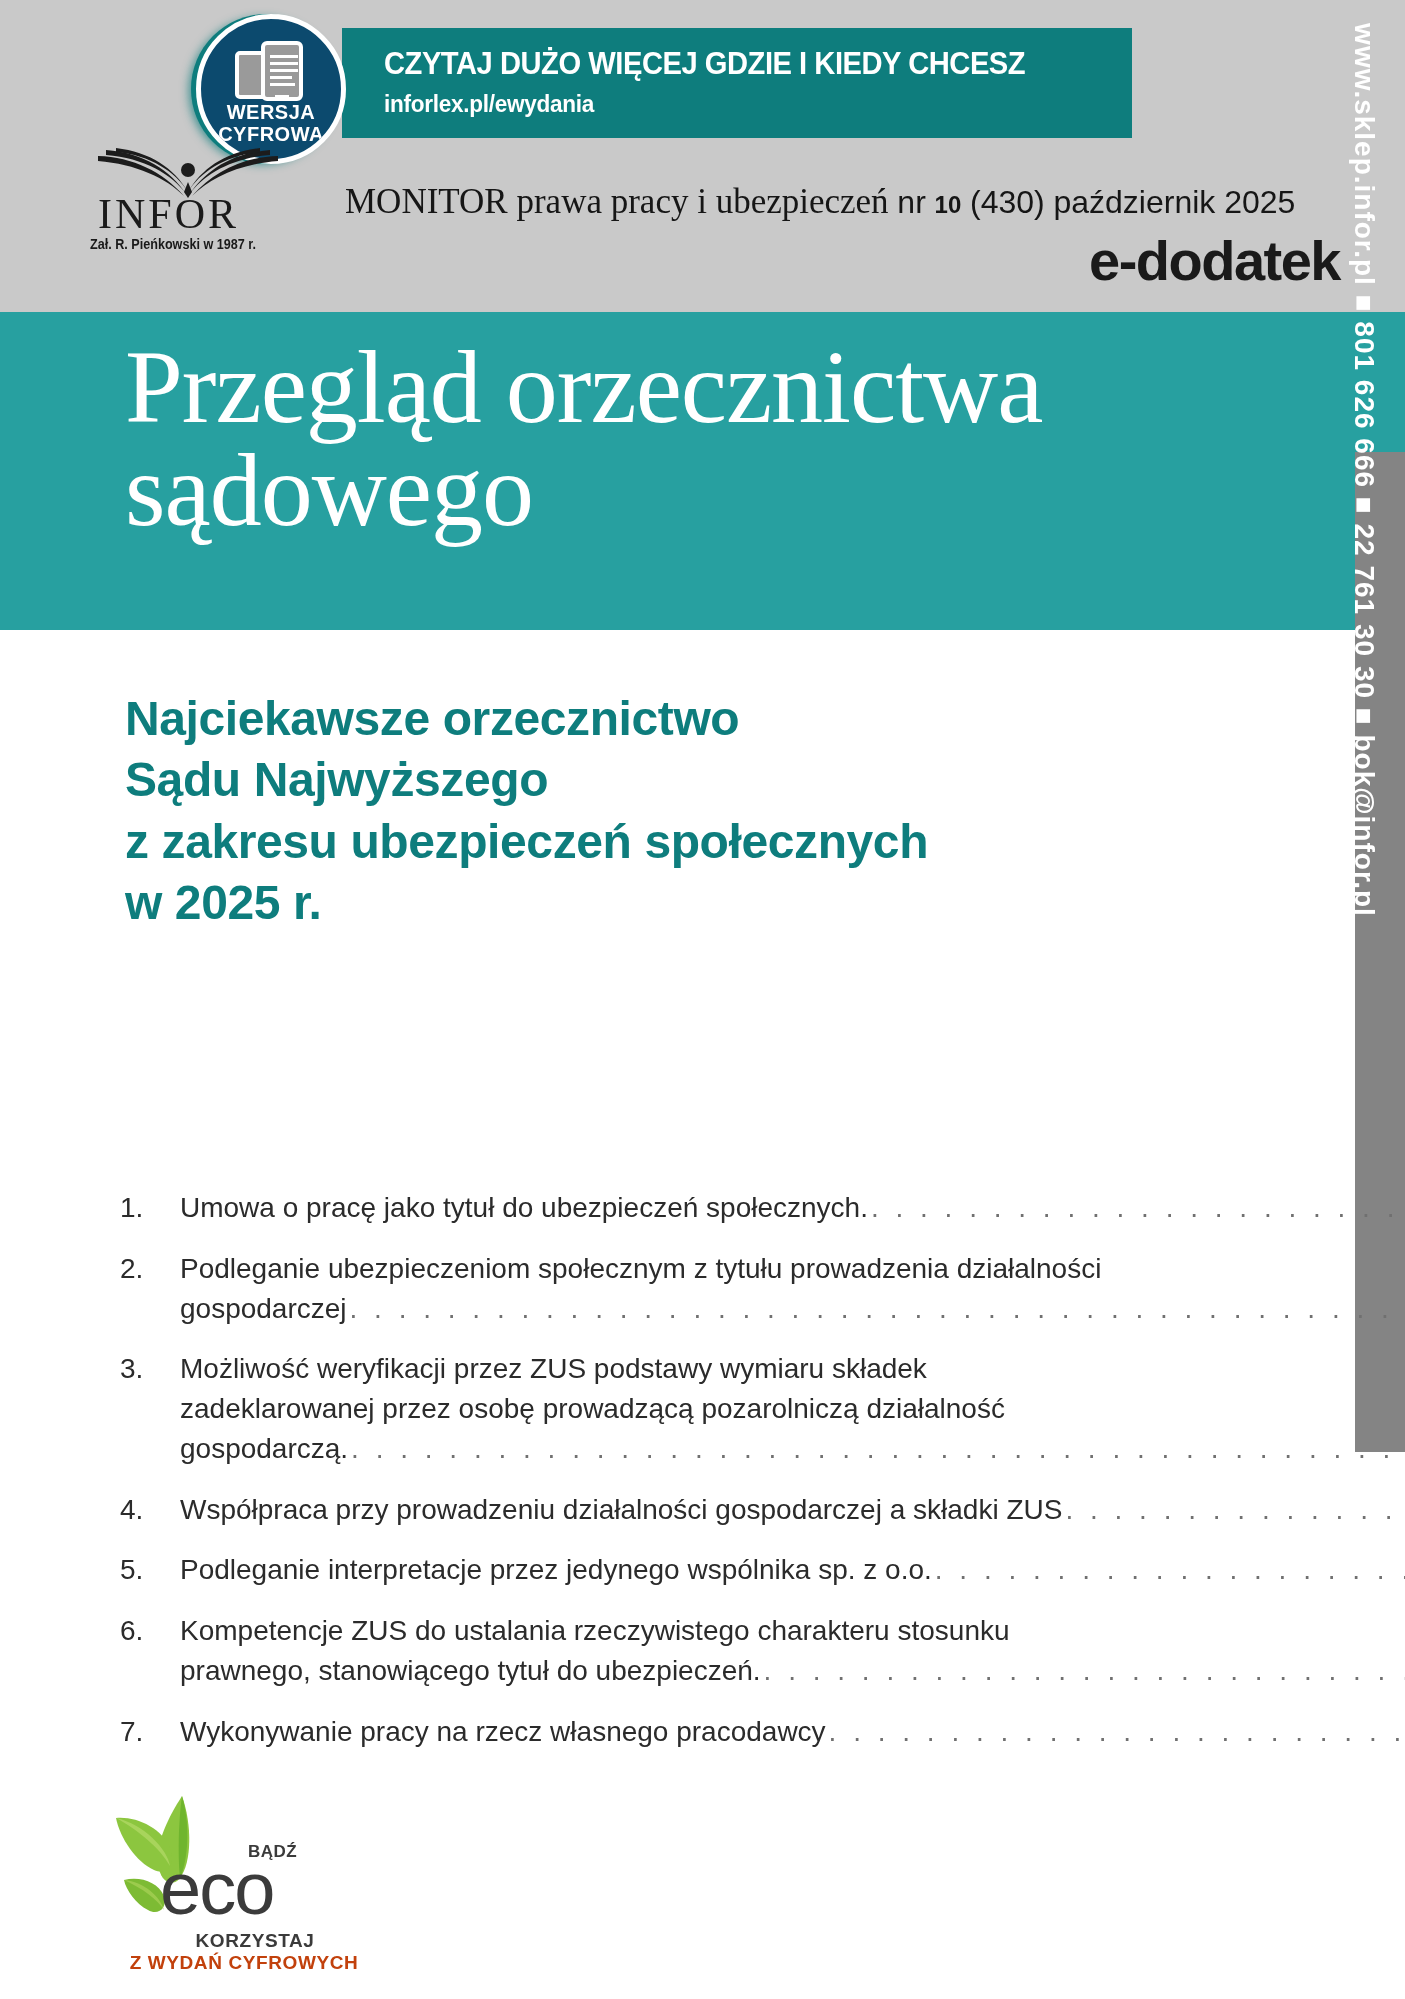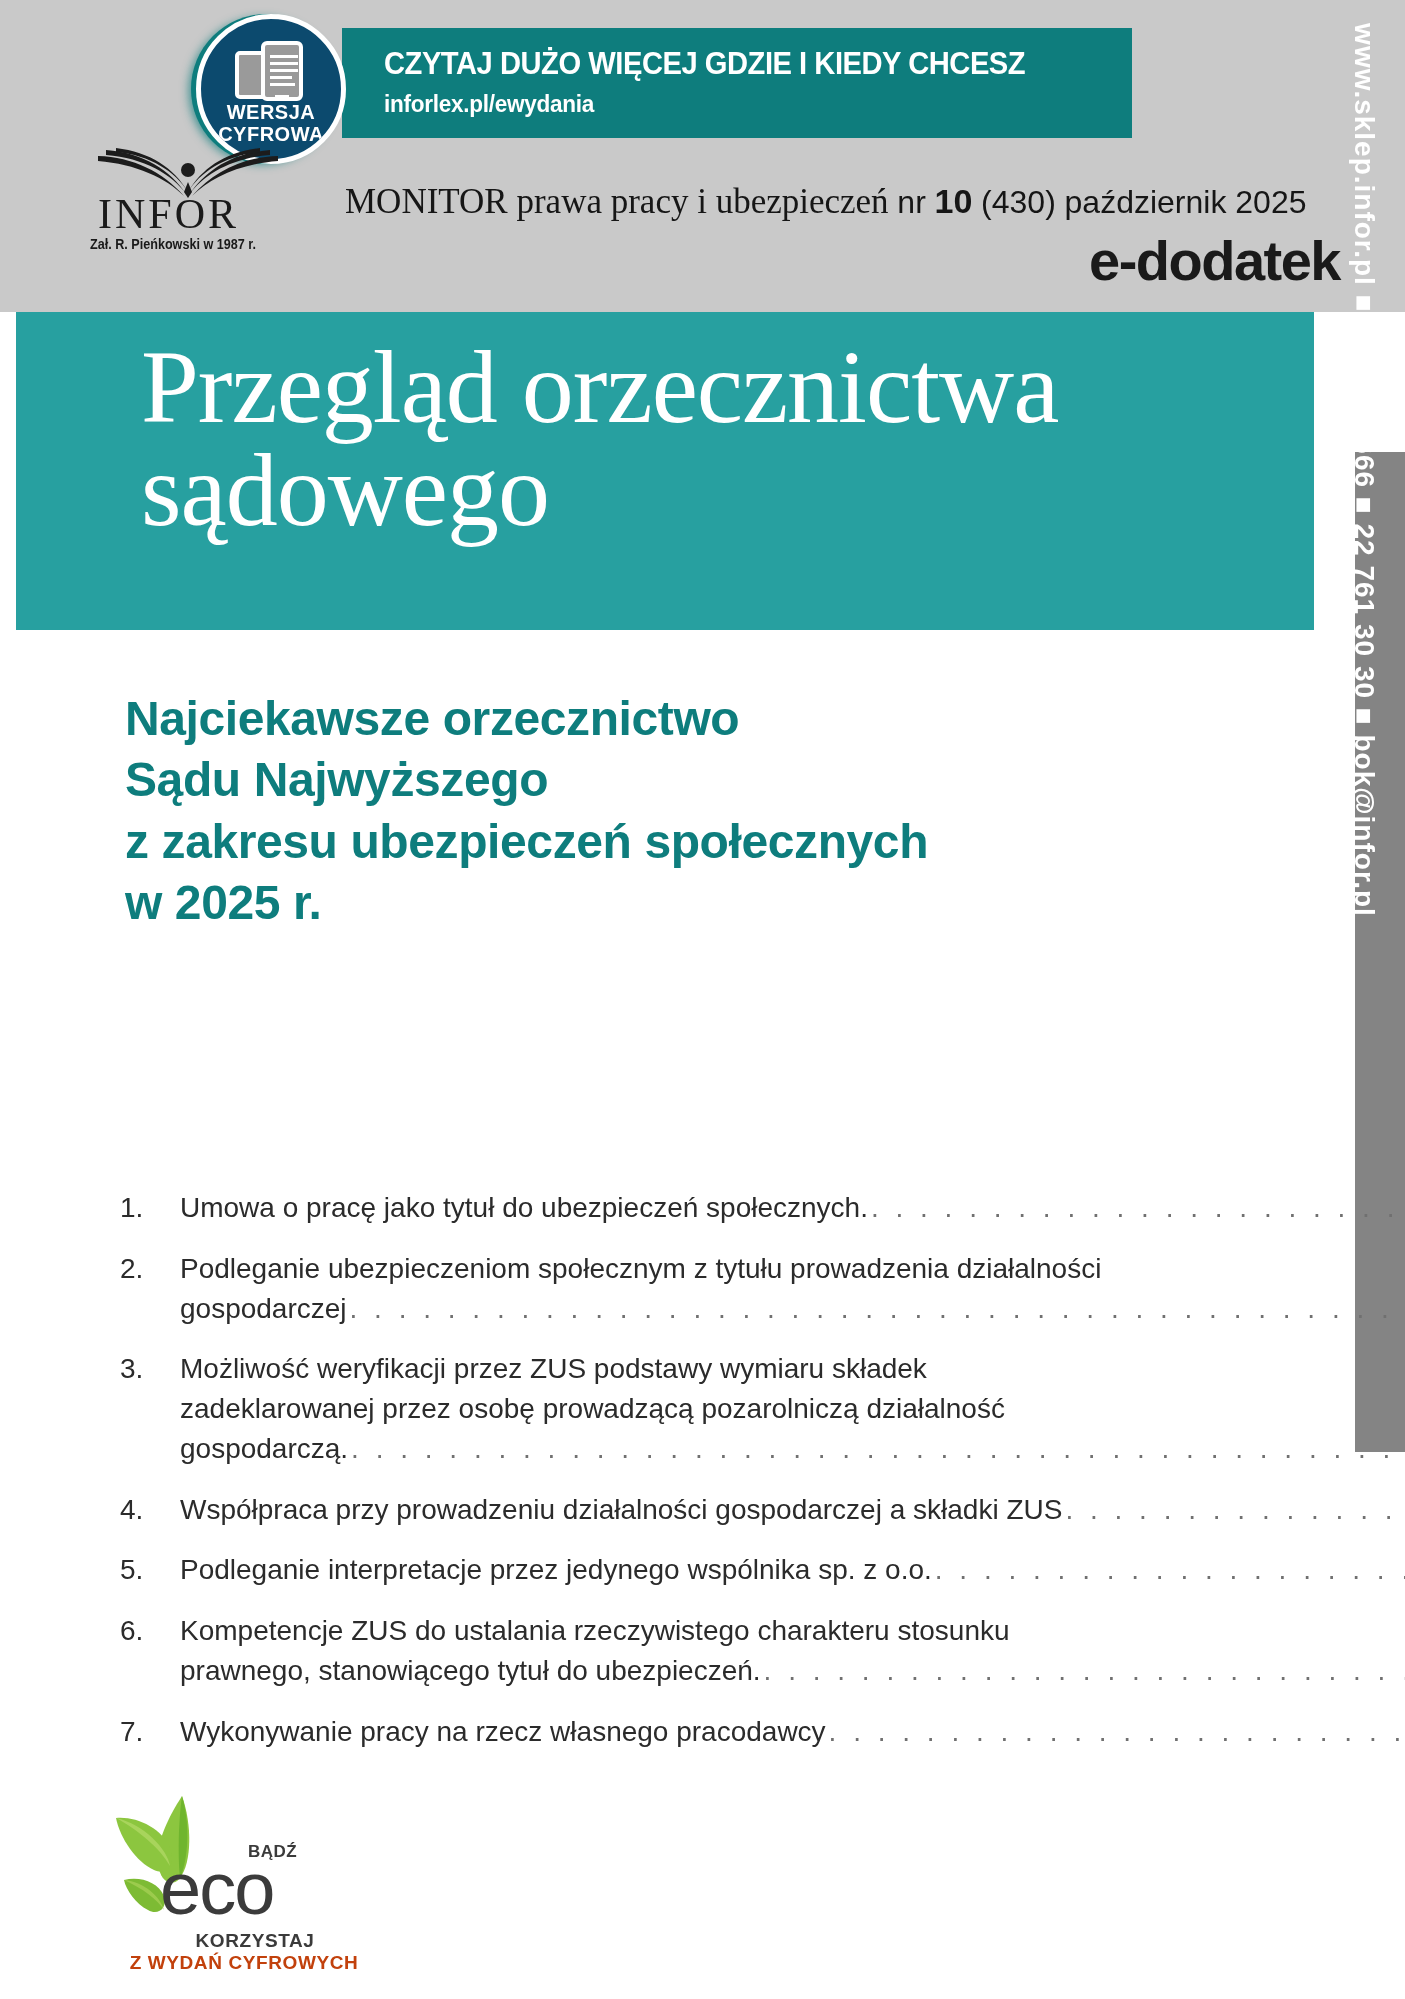--- a/index.html
+++ b/index.html
@@ -167,40 +167,40 @@
     font-size: 35px;
     color: #161616;
     white-space: nowrap;
   }
   .monitor-line .mono-sans {
     font-family: "Liberation Sans", sans-serif;
     font-size: 32px;
   }
   .monitor-line .mono-sans-b {
     font-family: "Liberation Sans", sans-serif;
-    font-size: 34px;
+    font-size: 24px;
     font-weight: 700;
   }
 
   .edodatek {
     position: absolute;
     right: 65px;
     top: 228px;
     font-size: 56px;
     font-weight: 700;
     color: #1a1a1a;
     letter-spacing: -1.5px;
     white-space: nowrap;
   }
 
   
   .title-band {
     position: absolute;
-    left: 16px; top: 312px;
-    width: 1298px;
+    left: 0; top: 312px;
+    width: 1405px;
     height: 318px;
     background: #27a0a0;
     padding-left: 40px;
   }
   .main-title {
     position: absolute;
     left: 125px;
     top: 24px;
     width: 1180px;
     color: #ffffff;

